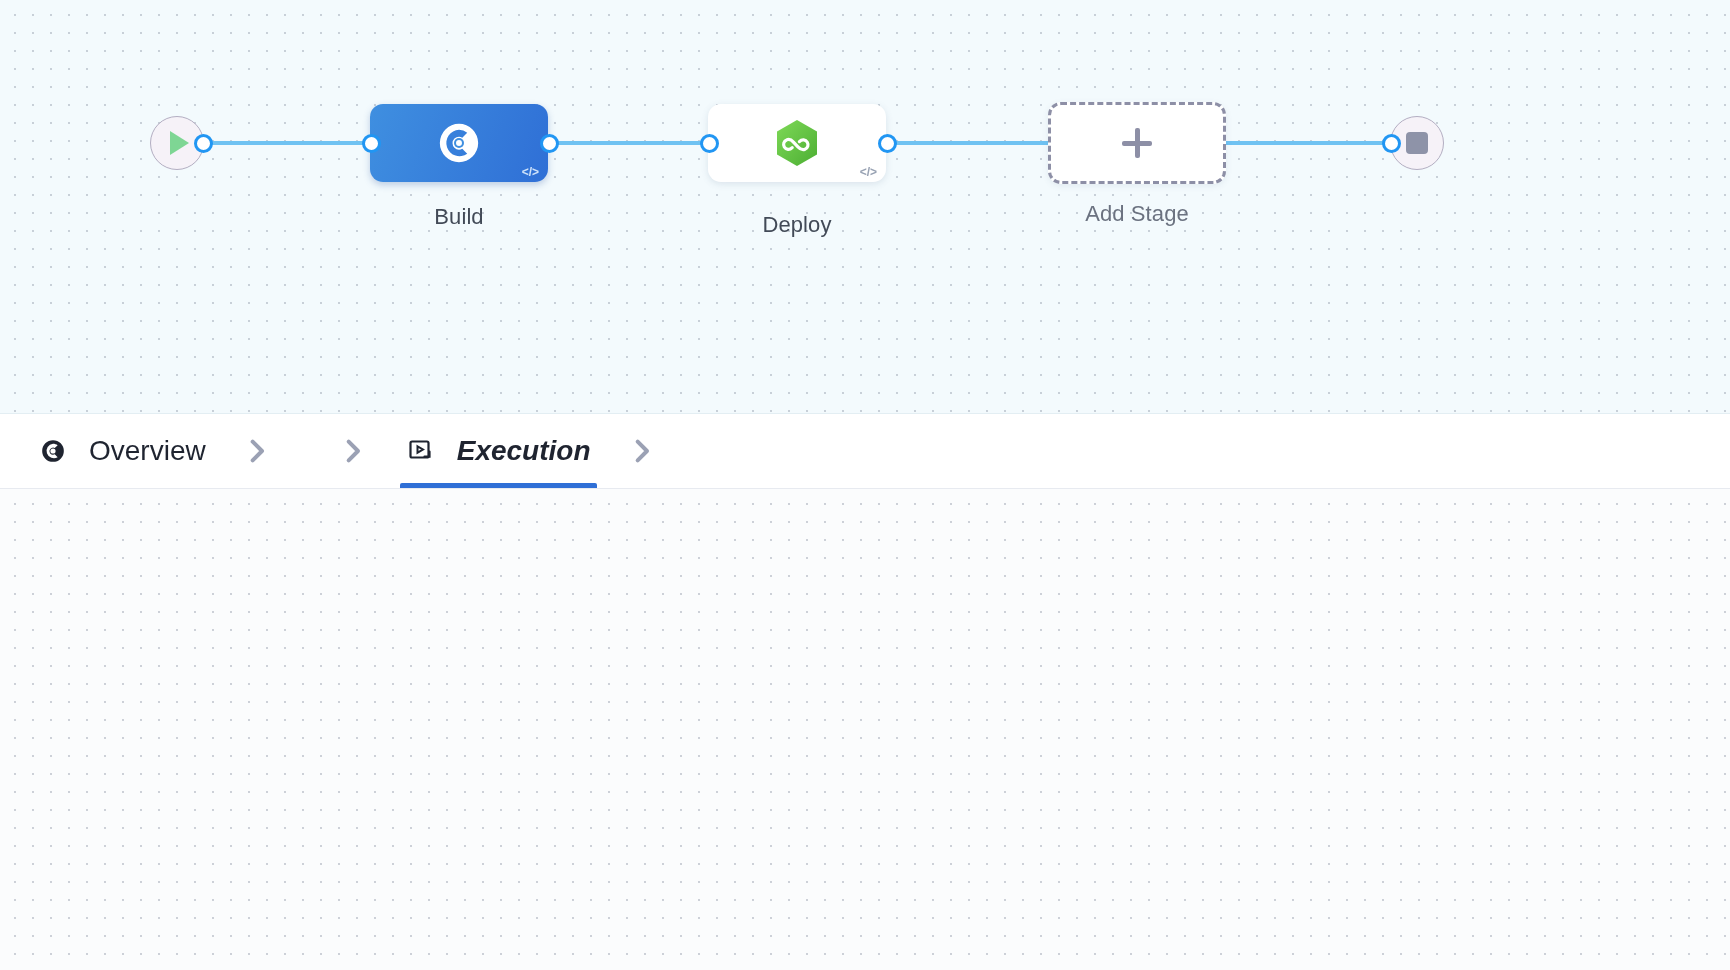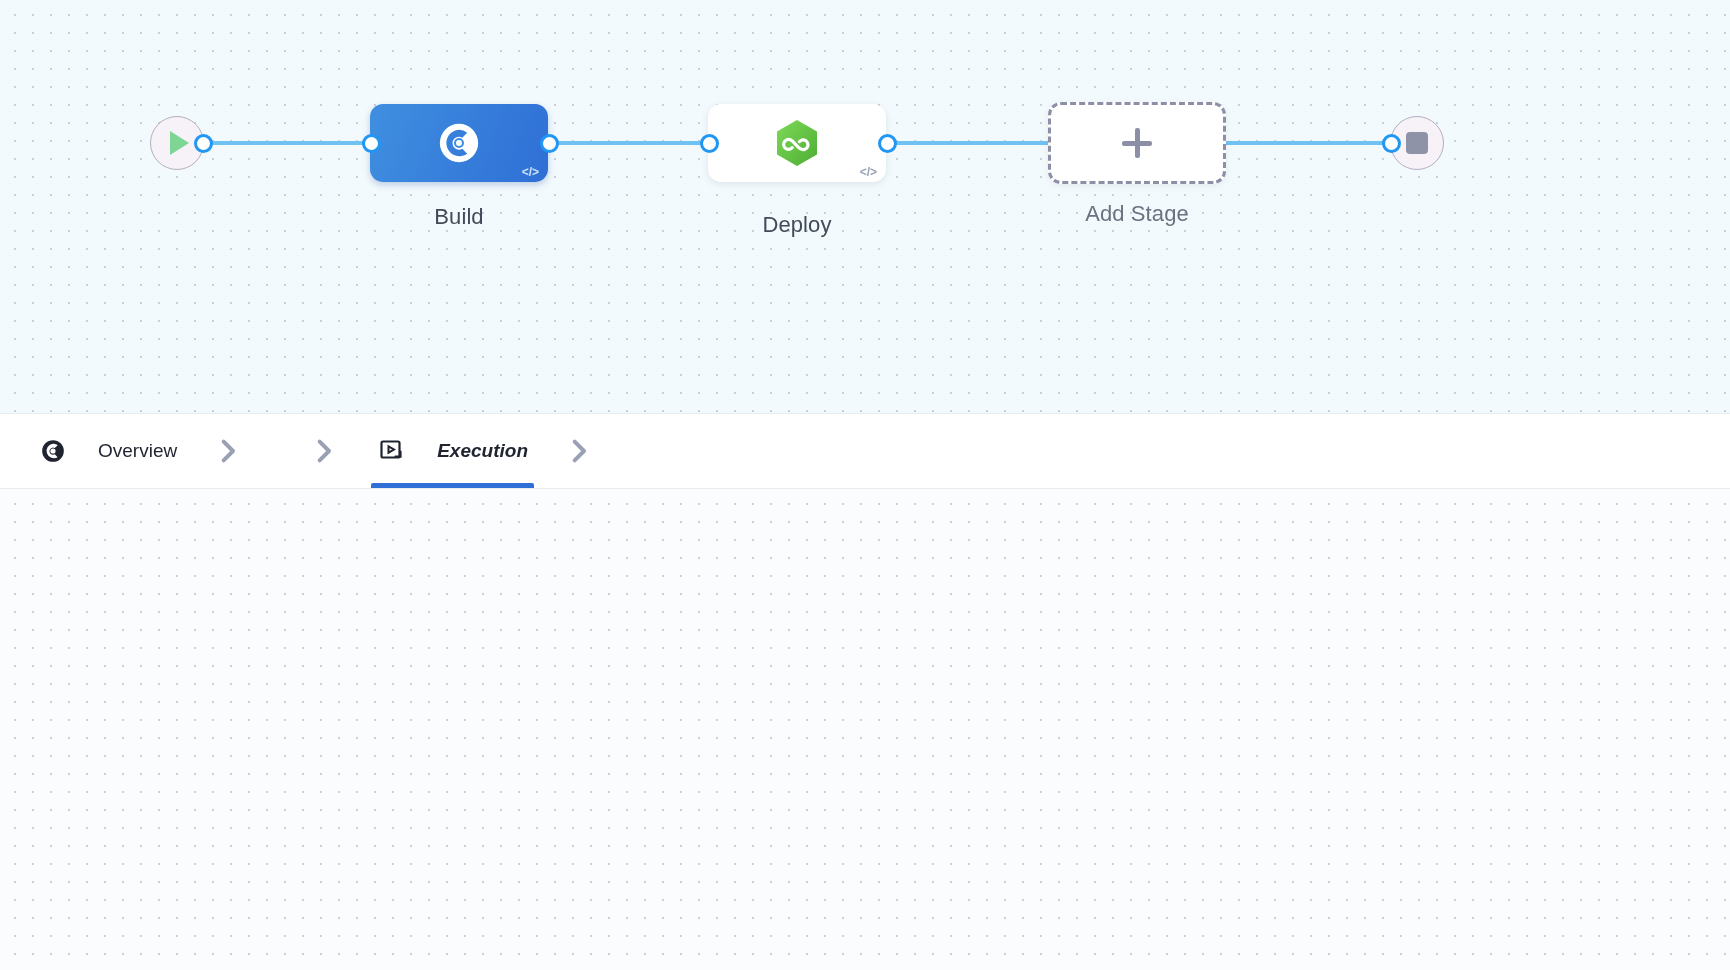--- a/index.html
+++ b/index.html
@@ -111,23 +111,23 @@
   }
   .node-label.muted { color: #6b7280; }
 
   
   .tabbar {
     position: absolute; top: 414px; left: 0; width: 1730px; height: 75px;
     background: #ffffff; border-bottom: 1px solid #e7eaf0;
     display: flex; align-items: stretch; padding-left: 34px;
   }
   .tab {
-    display: flex; align-items: center; gap: 30px;
+    display: flex; align-items: center; gap: 21px;
     padding: 0 4px; position: relative;
-    font-size: 19px; color: #1f2430; cursor: pointer;
+    font-size: 28px; color: #1f2430; cursor: pointer;
   }
   .tab.active { font-weight: 700; font-style: italic; }
   .tab.active::after {
     content: ""; position: absolute; left: -2px; right: -2px; bottom: 0;
     height: 5px; background: #2f6fd6; border-radius: 2px 2px 0 0;
   }
   .chev {
     display: flex; align-items: center; justify-content: center;
     width: 96px; color: #9ba1b4;
   }

